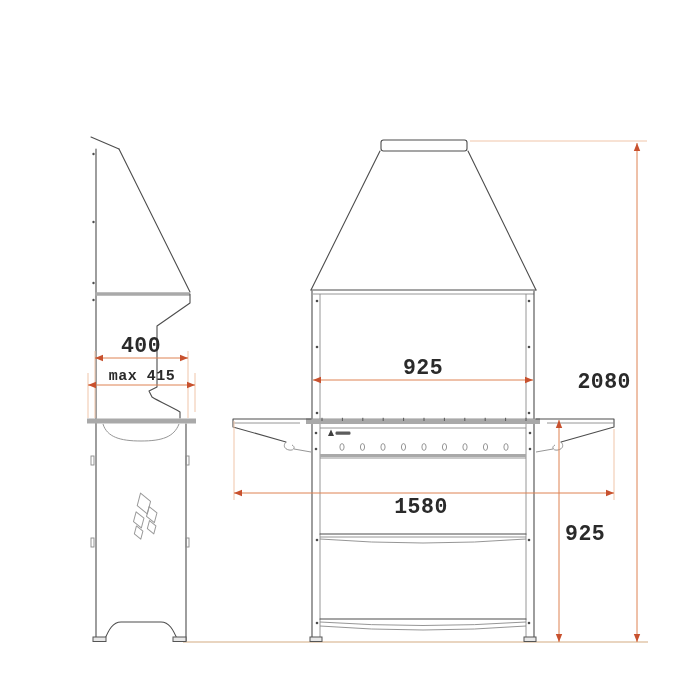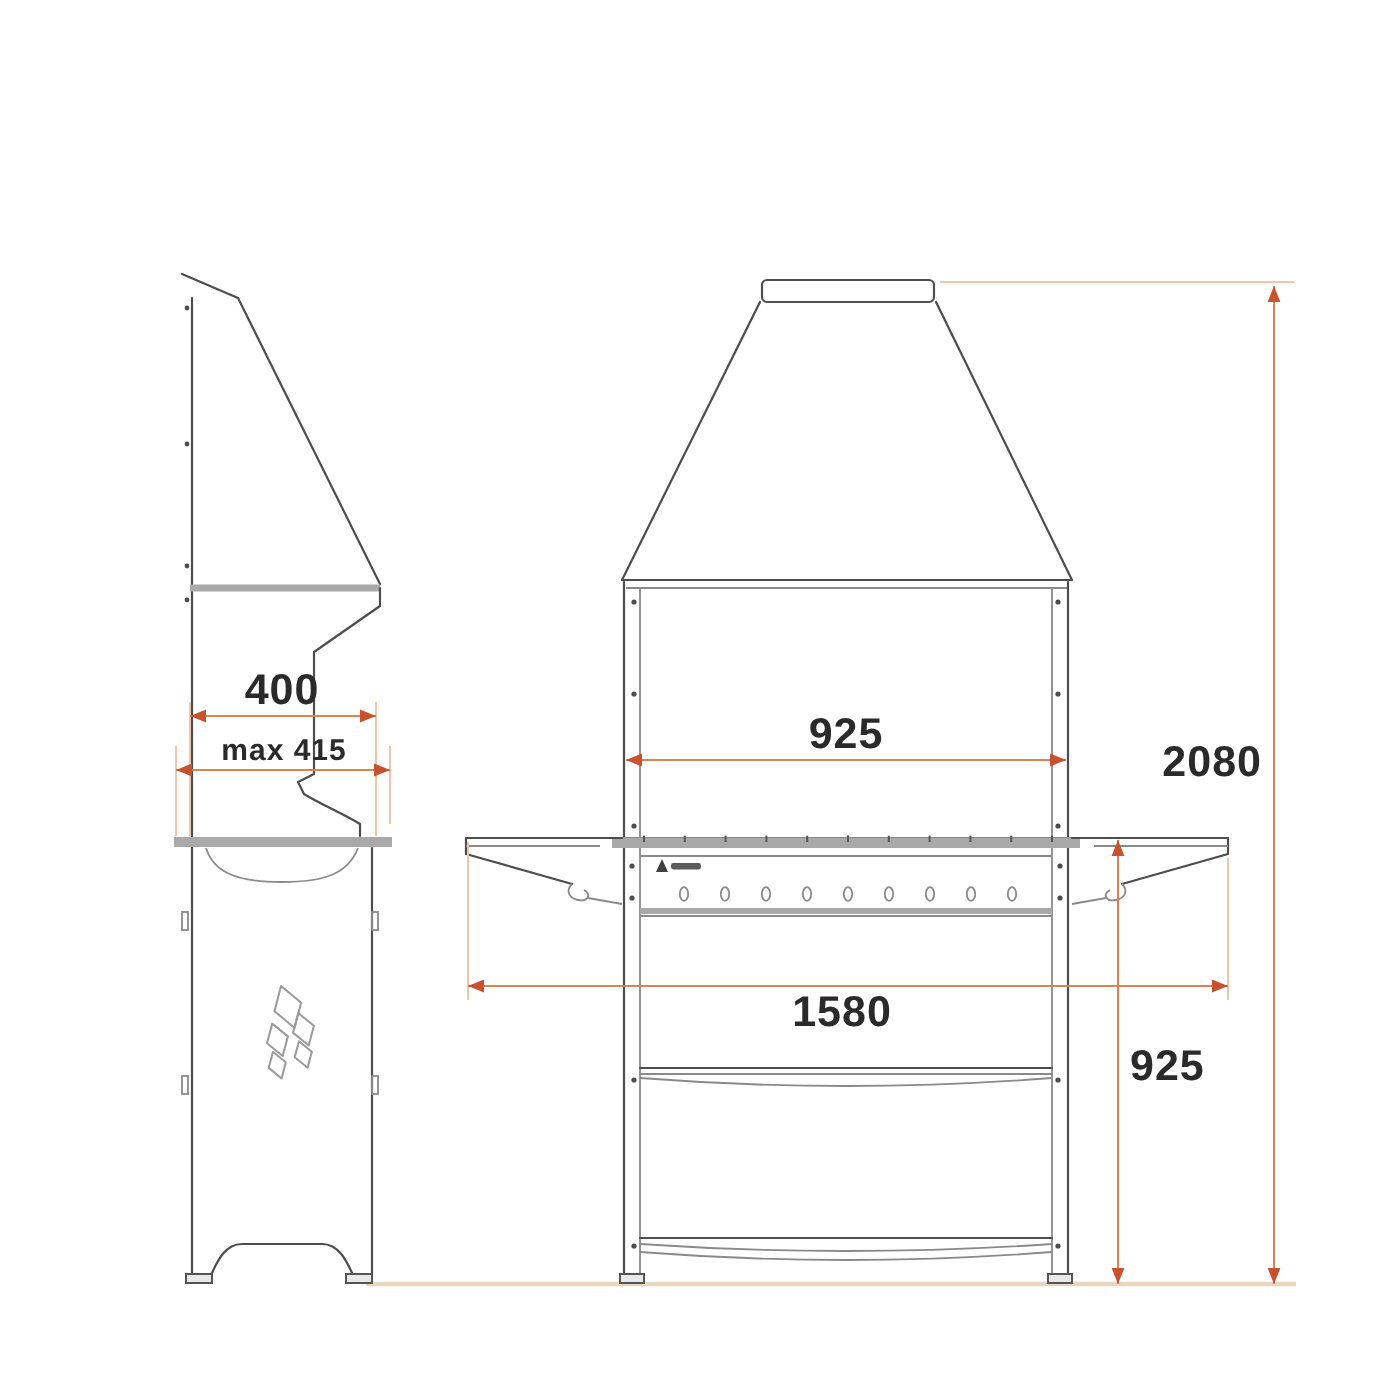--- a/index.html
+++ b/index.html
@@ -1,17 +1,17 @@
 <!DOCTYPE html>
 <html><head>
 <meta charset="utf-8">
 <style>
   html,body{margin:0;padding:0;background:#ffffff;}
   .canvas{position:relative;width:700px;height:700px;background:#ffffff;overflow:hidden;
-          font-family:Liberation Sans, sans-serif;}
+          font-family:Liberation Mono, monospace;}
   svg{position:absolute;top:0;left:0;}
   .obj{stroke:#4d4d4d;stroke-width:1.1;fill:none;stroke-linejoin:round;stroke-linecap:round;}
   .obj-thin{stroke:#8a8a8a;stroke-width:0.9;fill:none;}
   .gray-bar{stroke:#a9a9a9;fill:none;}
   .dim{stroke:#de8252;stroke-width:1;fill:none;}
   .dim-ext{stroke:#f0c5a9;stroke-width:1;fill:none;}
   .dim-arrow{fill:#c8512e;stroke:none;}
   .dim-text{fill:#2a2a2a;font-weight:600;letter-spacing:0.5px;}
   .dim-text-lg{font-size:21.5px;}
   .dim-text-sm{font-size:15px;}

